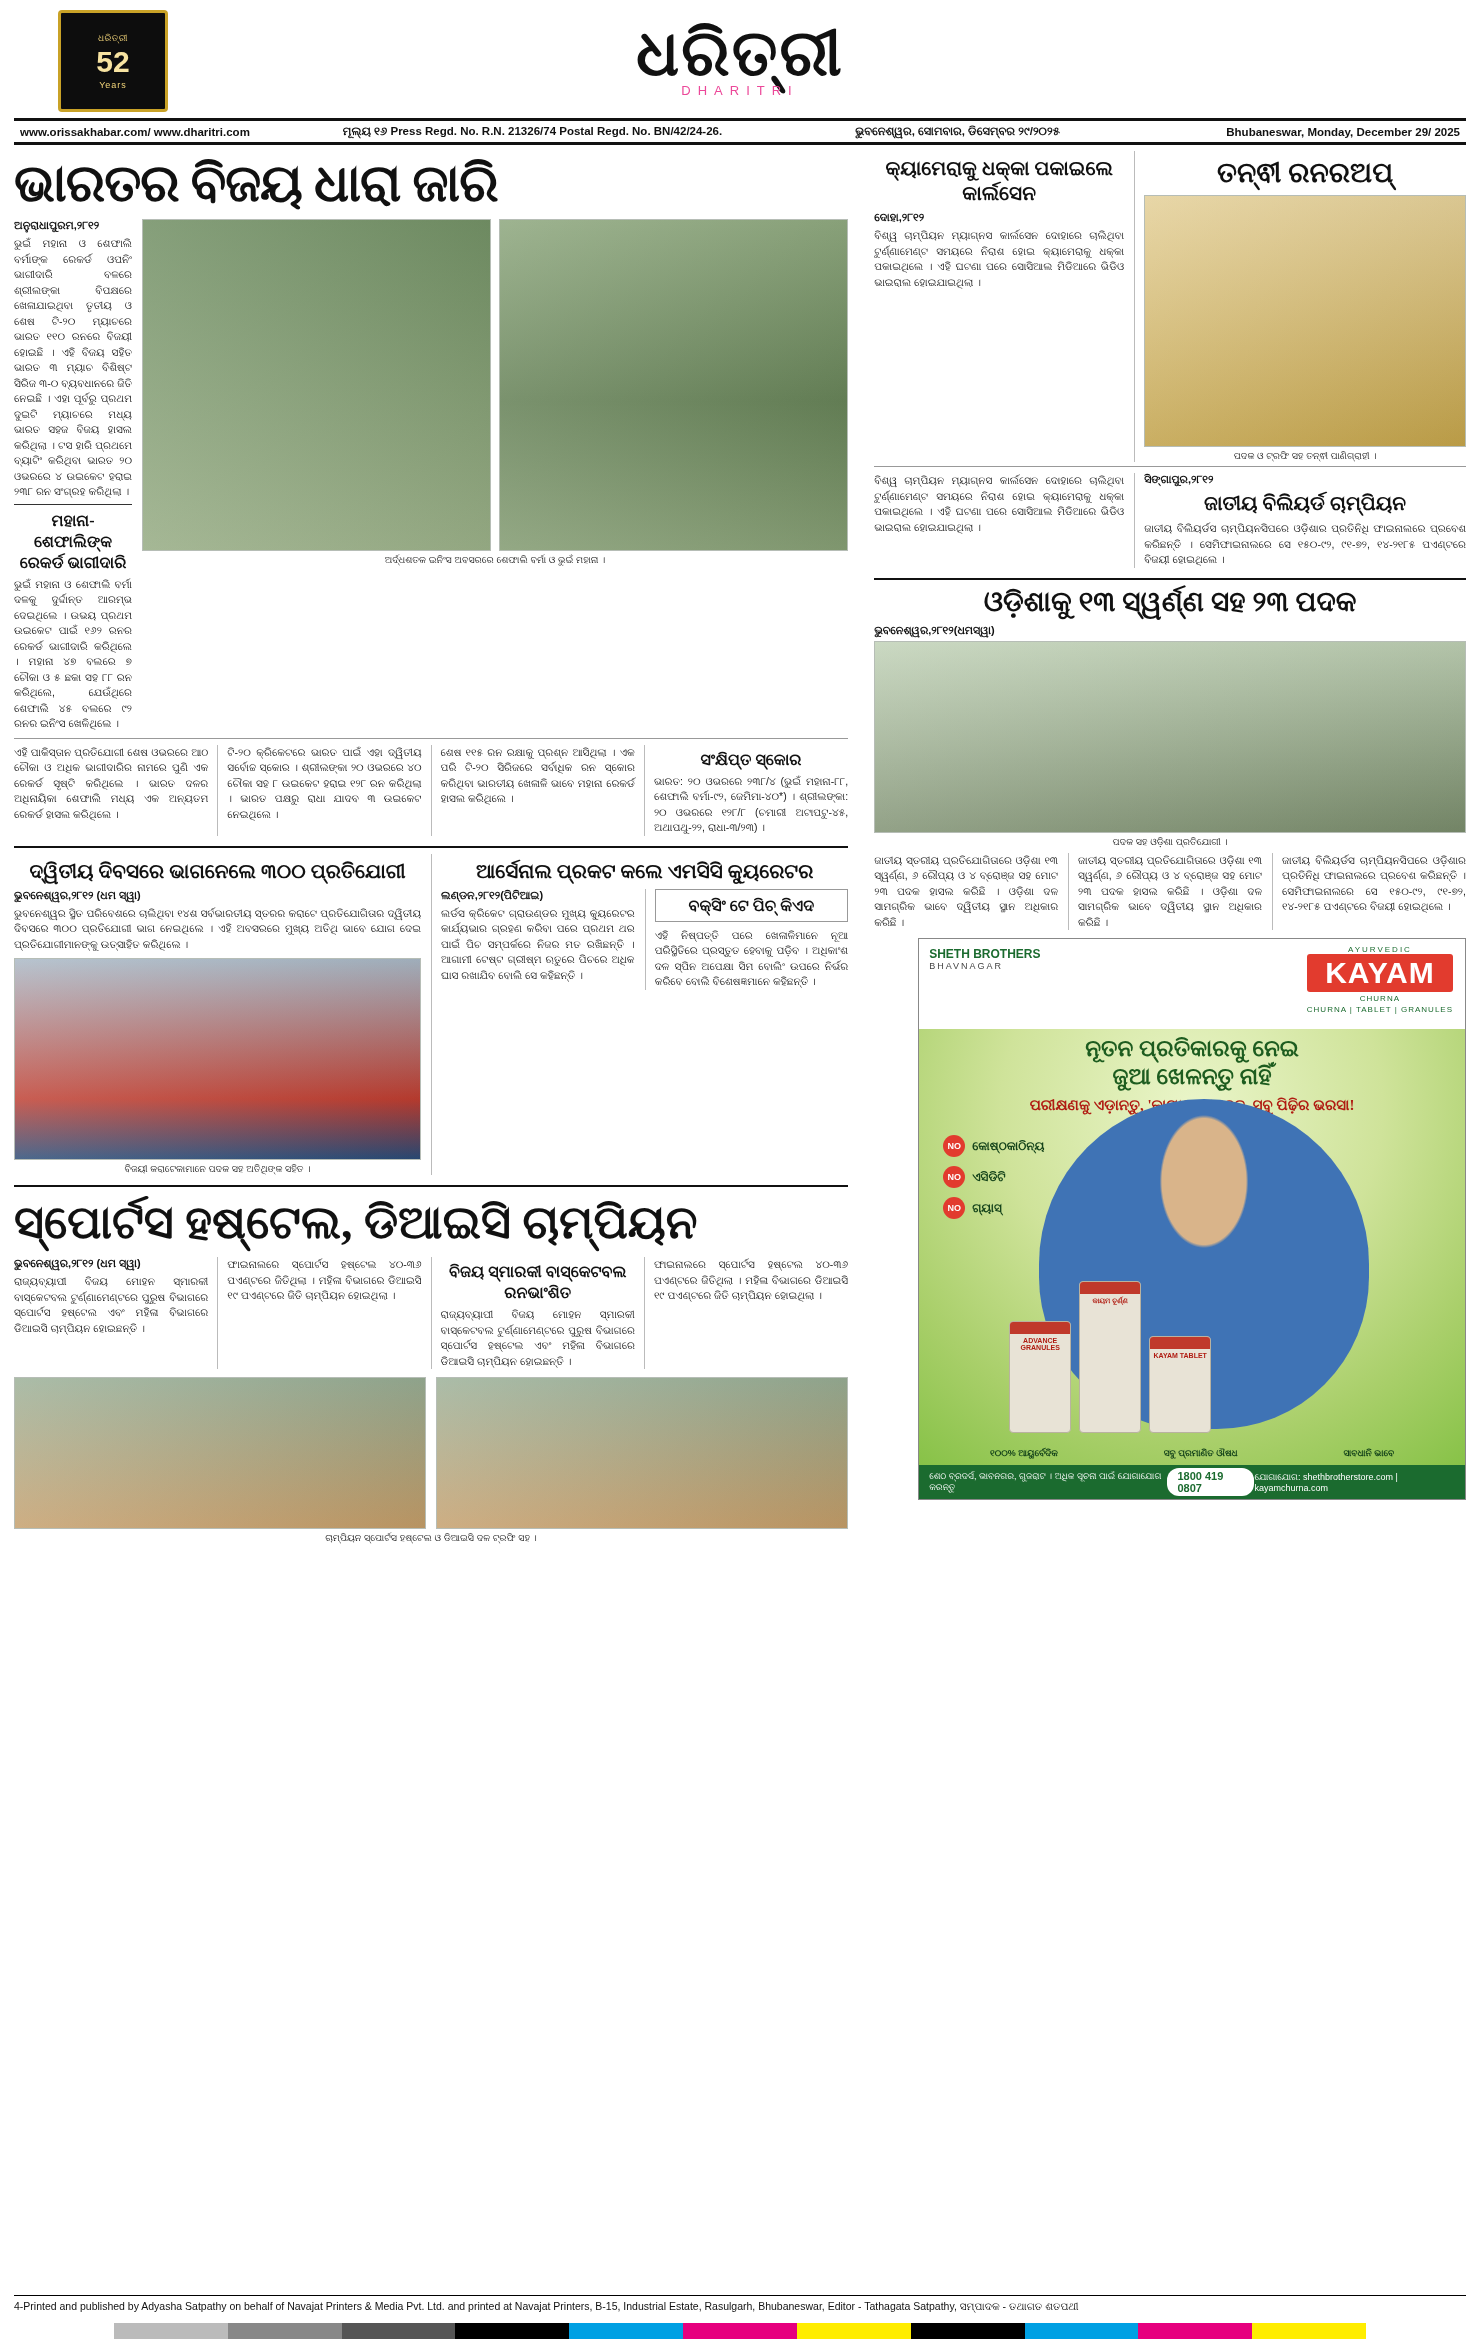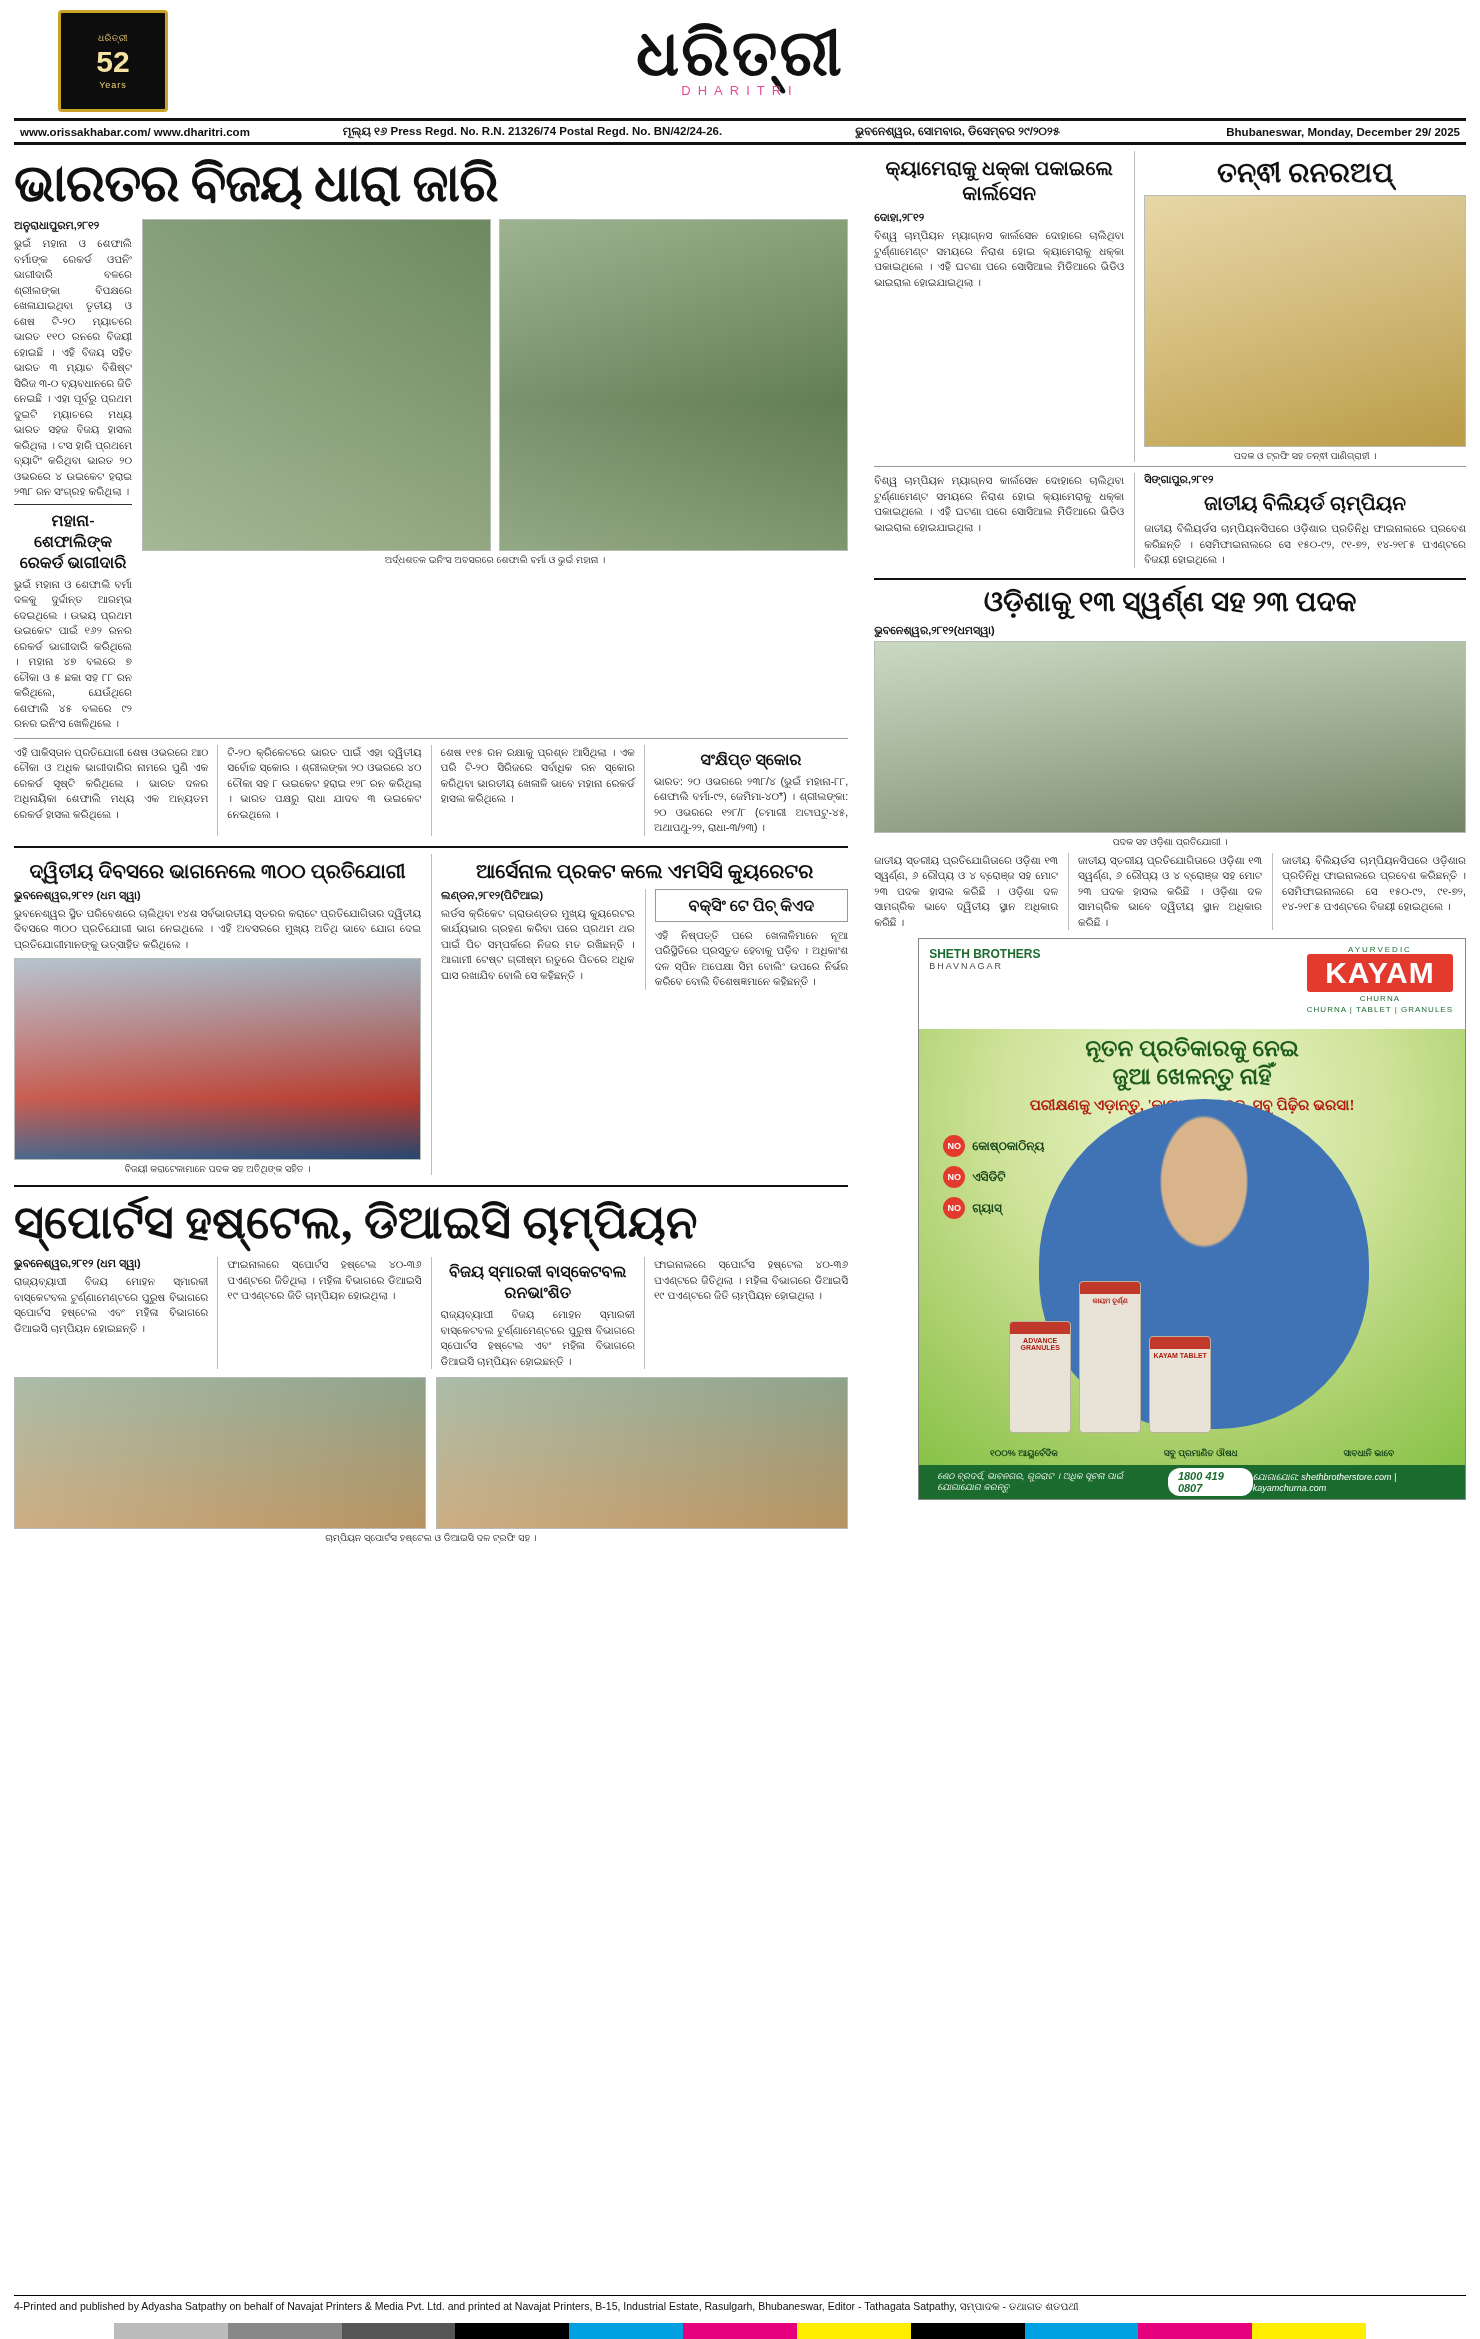--- a/index.html
+++ b/index.html
@@ -70,21 +70,21 @@
   .ad-head .l2{font-size:15px;color:#b01c12;margin-top:6px;}
   .ad-no{position:absolute;left:24px;top:196px;}
   .ad-no div{display:flex;align-items:center;gap:7px;margin-bottom:9px;font-size:12px;color:#14431a;font-weight:bold;}
   .ad-no i{width:22px;height:22px;border-radius:50%;background:#e23b2e;color:#fff;font-style:normal;font-size:9px;display:flex;align-items:center;justify-content:center;font-weight:bold;}
   .ad-man{position:absolute;left:120px;top:160px;width:330px;height:330px;background:radial-gradient(ellipse at 50% 25%, #d9b48a 0 18%, #3f73b5 19% 100%);border-radius:50% 50% 46% 46%;}
   .ad-bottles{position:absolute;left:90px;bottom:66px;display:flex;align-items:flex-end;gap:8px;}
   .bt{width:60px;background:#e8e3d6;border:1px solid #b9b2a0;border-radius:4px;}
   .bt .cap2{height:12px;background:#c0392b;border-radius:3px 3px 0 0;}
   .bt .lbl{font-size:7px;text-align:center;color:#b01c12;font-weight:bold;padding:3px 0;}
   .ad-feat{position:absolute;left:18px;bottom:40px;right:18px;display:flex;justify-content:space-around;font-size:9px;color:#14431a;font-weight:bold;}
-  .ad-foot{position:absolute;left:0;right:0;bottom:0;height:34px;background:#1b6b2f;color:#fff;font-size:9px;display:flex;align-items:center;justify-content:space-between;padding:0 18px;box-sizing:border-box;font-style:italic;}
+  .ad-foot{position:absolute;left:0;right:0;bottom:0;height:34px;background:#1b6b2f;color:#fff;font-size:9px;display:flex;align-items:center;justify-content:space-between;padding:0 10px;box-sizing:border-box;}
   .ad-phone{background:#fff;color:#1b6b2f;border-radius:12px;padding:2px 10px;font-weight:bold;font-size:11px;}
 
   .footer{position:absolute;left:14px;right:14px;bottom:26px;font-size:10.5px;border-top:1px solid #000;padding-top:4px;}
   .swatches{position:absolute;left:0;right:0;bottom:0;height:16px;display:flex;}
   .swatches span{flex:1;}
 </style>
 </head>
 <body>
 
 <div class="page">

